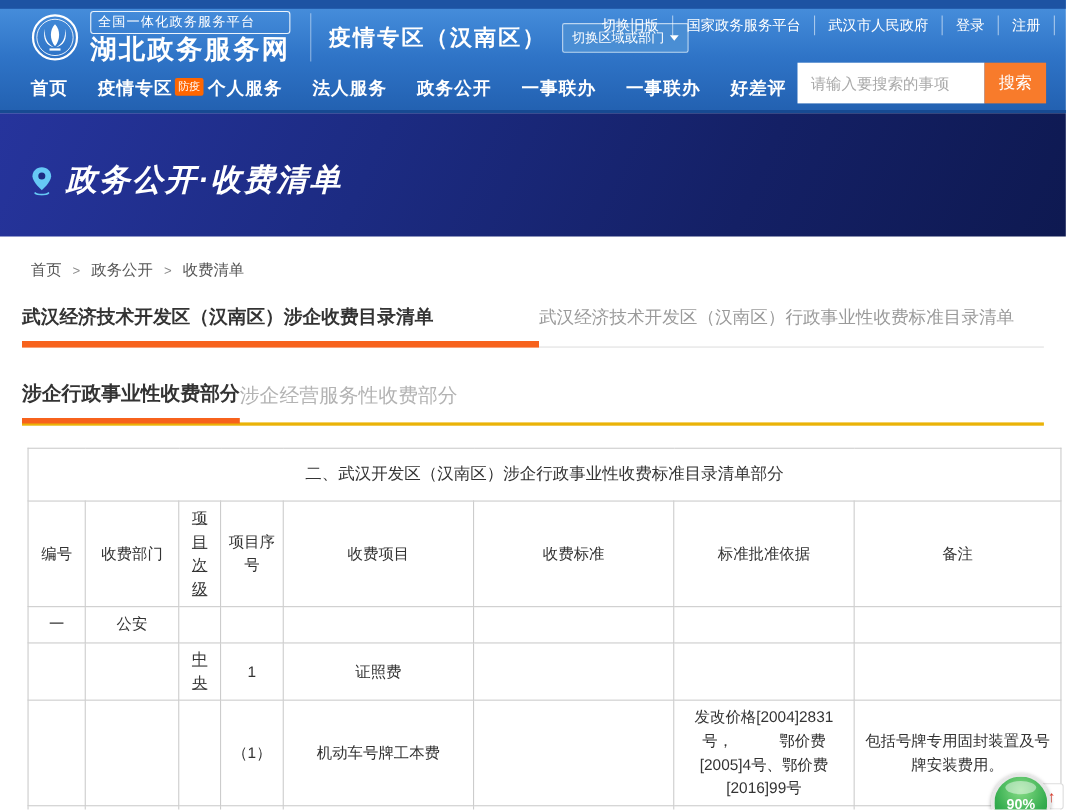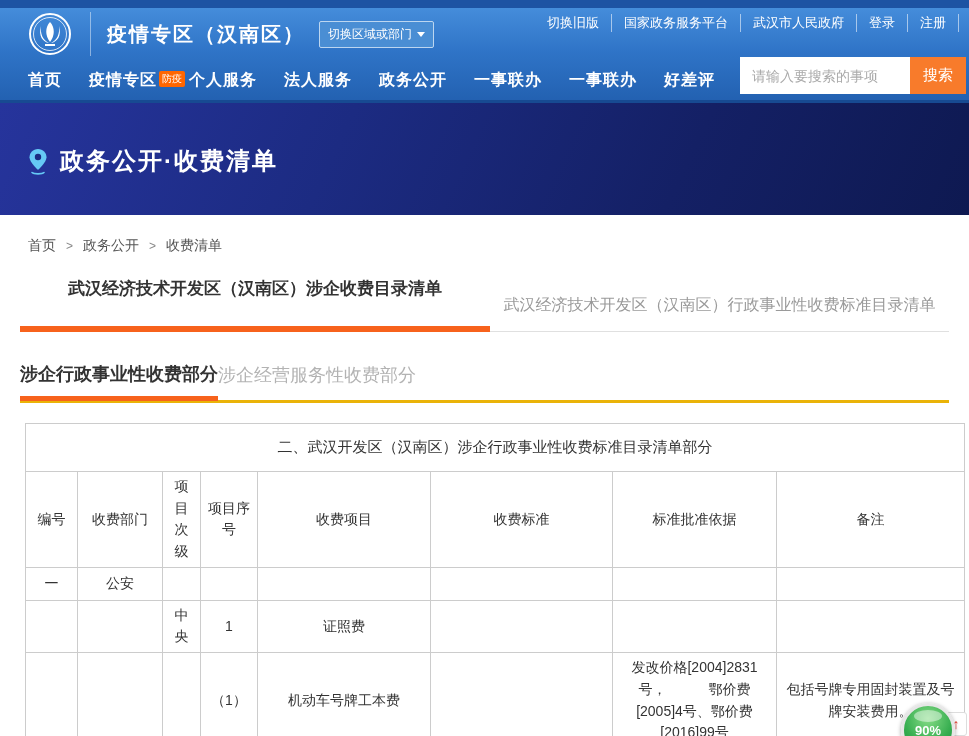--- a/index.html
+++ b/index.html
@@ -28,60 +28,60 @@
     cursor:pointer; white-space:nowrap; }
 
   
   .nav { display:flex; align-items:center; height:43px; padding:0 0 0 28px;
     border-bottom:3px solid #174a92; }
   .nav-item { color:#fff; font-size:16px; font-weight:bold; margin-right:27px; cursor:pointer;
     white-space:nowrap; position:relative; letter-spacing:1px; }
   .nav-item.with-badge { margin-right:4px; }
   .nav-badge { display:inline-block; background:#ff6600; color:#fff; font-size:10px; font-weight:normal;
     border-radius:2px; padding:1px 3px; margin-left:2px; vertical-align:3px; letter-spacing:0; }
-  .search-box { position:absolute; top:57px; right:3px; display:flex; height:37px; }
+  .search-box { position:absolute; top:57px; right:18px; display:flex; height:37px; }
   .search-input { width:170px; height:37px; border:none; outline:none; padding:0 12px;
     font-size:14px; color:#333; font-family:"Liberation Sans",sans-serif; }
   .search-input::placeholder { color:#aaa; }
   .search-btn { width:56px; height:37px; border:none; background:#f87b2b; color:#fff;
     font-size:15px; cursor:pointer; font-family:"Liberation Sans",sans-serif; }
 
   
   .banner { height:112px; position:relative;
     background:linear-gradient(115deg,#26349c 0%,#1c2b82 35%,#142065 70%,#0e1951 100%); }
   .banner-inner { display:flex; align-items:center; gap:12px; padding:42px 0 0 28px; }
-  .banner-title { color:#fff; font-size:24px; font-weight:bold; letter-spacing:2px; }
+  .banner-title { color:#fff; font-size:28px; font-weight:bold; letter-spacing:2px;font-style:italic; }
 
   
   .content { padding:0 20px; }
   .breadcrumb { margin:22px 0 14px; padding-left:8px; font-size:14px; color:#555;
     display:flex; align-items:center; gap:10px; }
   .crumb { cursor:pointer; }
   .crumb-sep { color:#888; font-size:12px; }
   .crumb-current { cursor:default; }
 
   .tabs { display:flex; align-items:flex-end; }
-  .tab { text-align:center; padding:8px 0 26px; cursor:pointer; }
+  .tab { text-align:left; padding:8px 0 10px; cursor:pointer; }
   .tab.active { width:470px; font-size:17px; font-weight:bold; color:#333;
     border-bottom:6px solid #f7621c; }
   .tab.inactive { flex:1; font-size:16px; color:#9a9a9a; border-bottom:1px solid #e0e0e0;
     padding-bottom:15px; }
 
   .subtabs { display:flex; align-items:center; margin-top:30px; border-bottom:3px solid #eab308; }
   .subtab { cursor:pointer; }
   .subtab.active { font-size:18px; font-weight:bold; color:#333; padding-bottom:10px;
     border-bottom:5px solid #f7621c; margin-bottom:-1px; }
   .subtab.inactive { font-size:18px; color:#b3b3b3; padding-bottom:12px; }
 
   
   table.fee { border-collapse:collapse; margin:20px 0 0 5px; width:939px; table-layout:fixed;
     font-size:14px; color:#333; }
   table.fee th, table.fee td { border:1px solid #ccc; text-align:center; vertical-align:middle;
     padding:4px 6px; font-weight:normal; line-height:1.55; }
-  table.fee th:nth-child(3), table.fee td:nth-child(3) { padding:4px 10px; word-break:break-all; }
+  table.fee th:nth-child(3), table.fee td:nth-child(3) { padding:4px 10px; word-break:break-all;text-decoration:underline; }
   table.fee th:nth-child(4), table.fee td:nth-child(4) { padding:4px 5px; word-break:break-all; }
   .col1{width:52px}.col2{width:85px}.col3{width:38px}.col4{width:57px}
   .col5{width:173px}.col6{width:182px}.col7{width:164px}.col8{width:188px}
   tr.row-title { height:48px; } tr.row-title td { font-size:15px;font-family:Liberation Serif, serif; }
   tr.row-head { height:87px; }
   tr.r0 { height:33px; } tr.r1 { height:50px; } tr.r2 { height:84px; } tr.r3 { height:36px; }
 
   
   .arrow-tab { position:absolute; right:2px; top:712px; width:22px; height:24px; background:#fff;
     border:1px solid #ddd; border-radius:3px; color:#e03c2d; font-size:14px; font-weight:bold;
@@ -103,20 +103,24 @@
   <div class="hdr-main">
     <div class="logo-wrap">
       <svg class="logo-circle" viewBox="0 0 44 44">
         <circle cx="22" cy="22" r="20" fill="none" stroke="#fff" stroke-width="2"></circle>
         <circle cx="22" cy="22" r="16.5" fill="none" stroke="#fff" stroke-width="0.8"></circle>
         <path d="M22 10 C17 15 17 24 22 30 C27 24 27 15 22 10 Z" fill="#fff"></path>
         <path d="M13 14 C12 22 15 28 21 31 C15 30 10 24 13 14 Z" fill="#fff"></path>
         <path d="M31 14 C32 22 29 28 23 31 C29 30 34 24 31 14 Z" fill="#fff"></path>
         <rect x="17" y="32" width="10" height="2" fill="#fff"></rect>
       </svg>
+      <div class="logo-texts">
+        <span class="platform-label">全国一体化政务服务平台</span>
+        <span class="site-name">湖北政务服务网</span>
+      </div>
     </div>
     <span class="region-name">疫情专区（汉南区）</span>
     <button class="switch-btn">
       <span>切换区域或部门</span>
       <i class="caret"></i>
     </button>
   </div>
 
   <ul class="top-links">
     <li>切换旧版</li>

